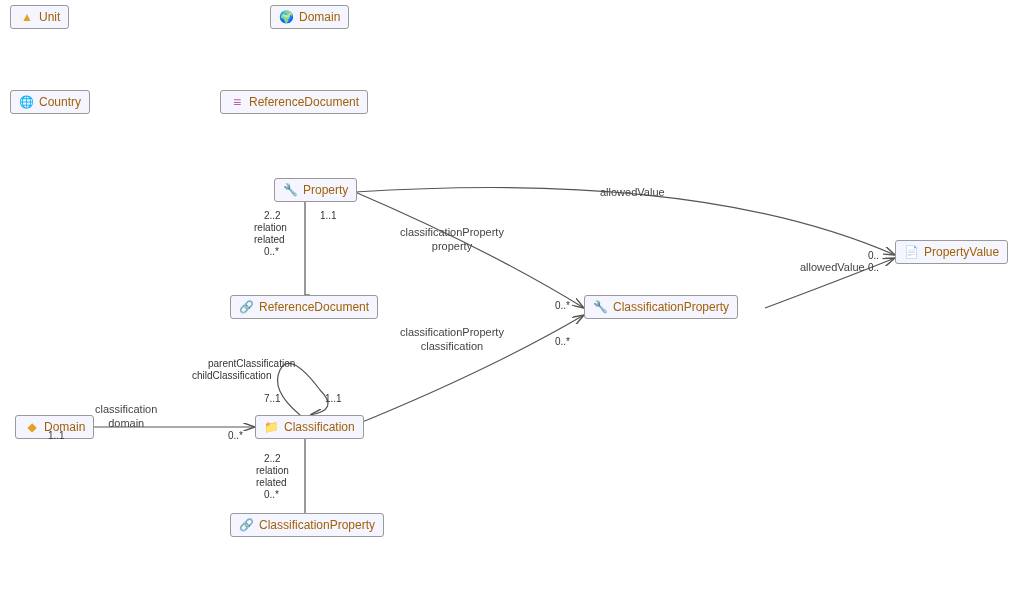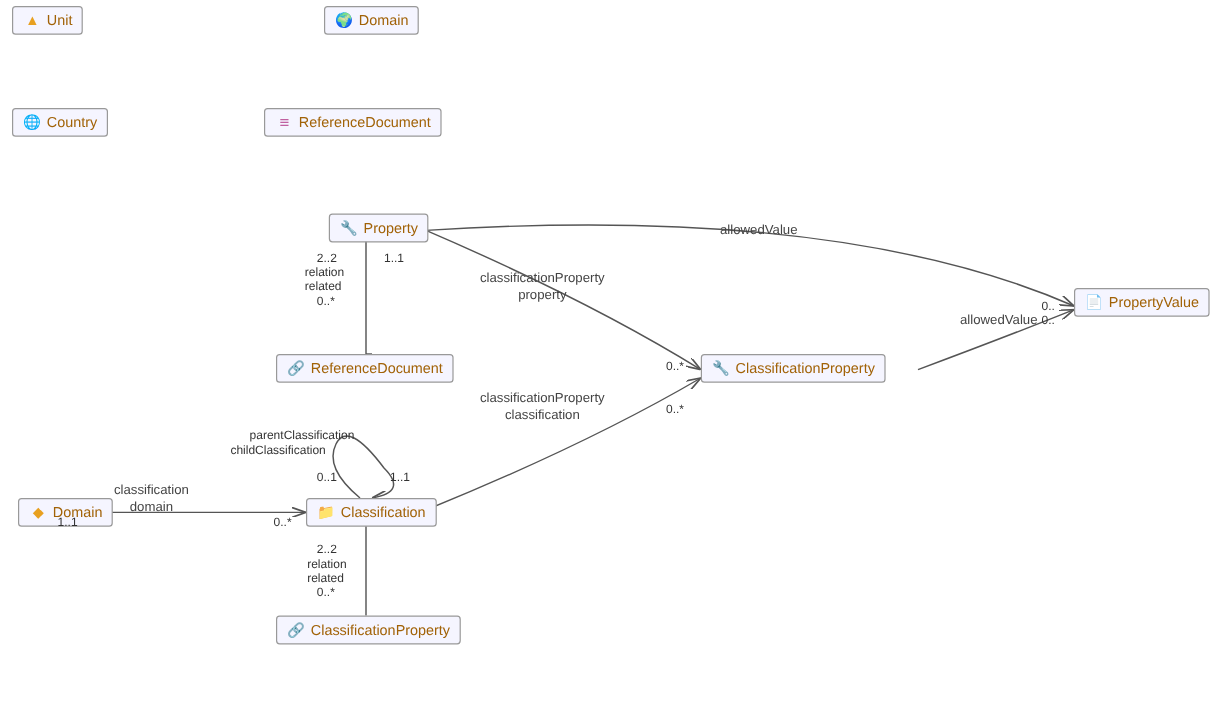--- a/index.html
+++ b/index.html
@@ -161,21 +161,21 @@
   <div class="multiplicity" style="left:320px;top:210px;">1..1</div>
 
   <div class="multiplicity" style="left:555px;top:300px;">0..*</div>
   <div class="multiplicity" style="left:555px;top:336px;">0..*</div>
 
   <div class="multiplicity" style="left:868px;top:250px;">0..</div>
   <div class="multiplicity" style="left:868px;top:262px;">0..</div>
 
   <div class="multiplicity" style="left:208px;top:358px;">parentClassification</div>
   <div class="multiplicity" style="left:192px;top:370px;">childClassification</div>
-  <div class="multiplicity" style="left:264px;top:393px;">0..1</div>
+  <div class="multiplicity" style="left:264px;top:393px;">7..1</div>
   <div class="multiplicity" style="left:325px;top:393px;">1..1</div>
 
   <div class="multiplicity" style="left:264px;top:453px;">2..2</div>
   <div class="multiplicity" style="left:256px;top:465px;">relation</div>
   <div class="multiplicity" style="left:256px;top:477px;">related</div>
   <div class="multiplicity" style="left:264px;top:489px;">0..*</div>
 
   <div class="multiplicity" style="left:48px;top:430px;">1..1</div>
   <div class="multiplicity" style="left:228px;top:430px;">0..*</div>
 

